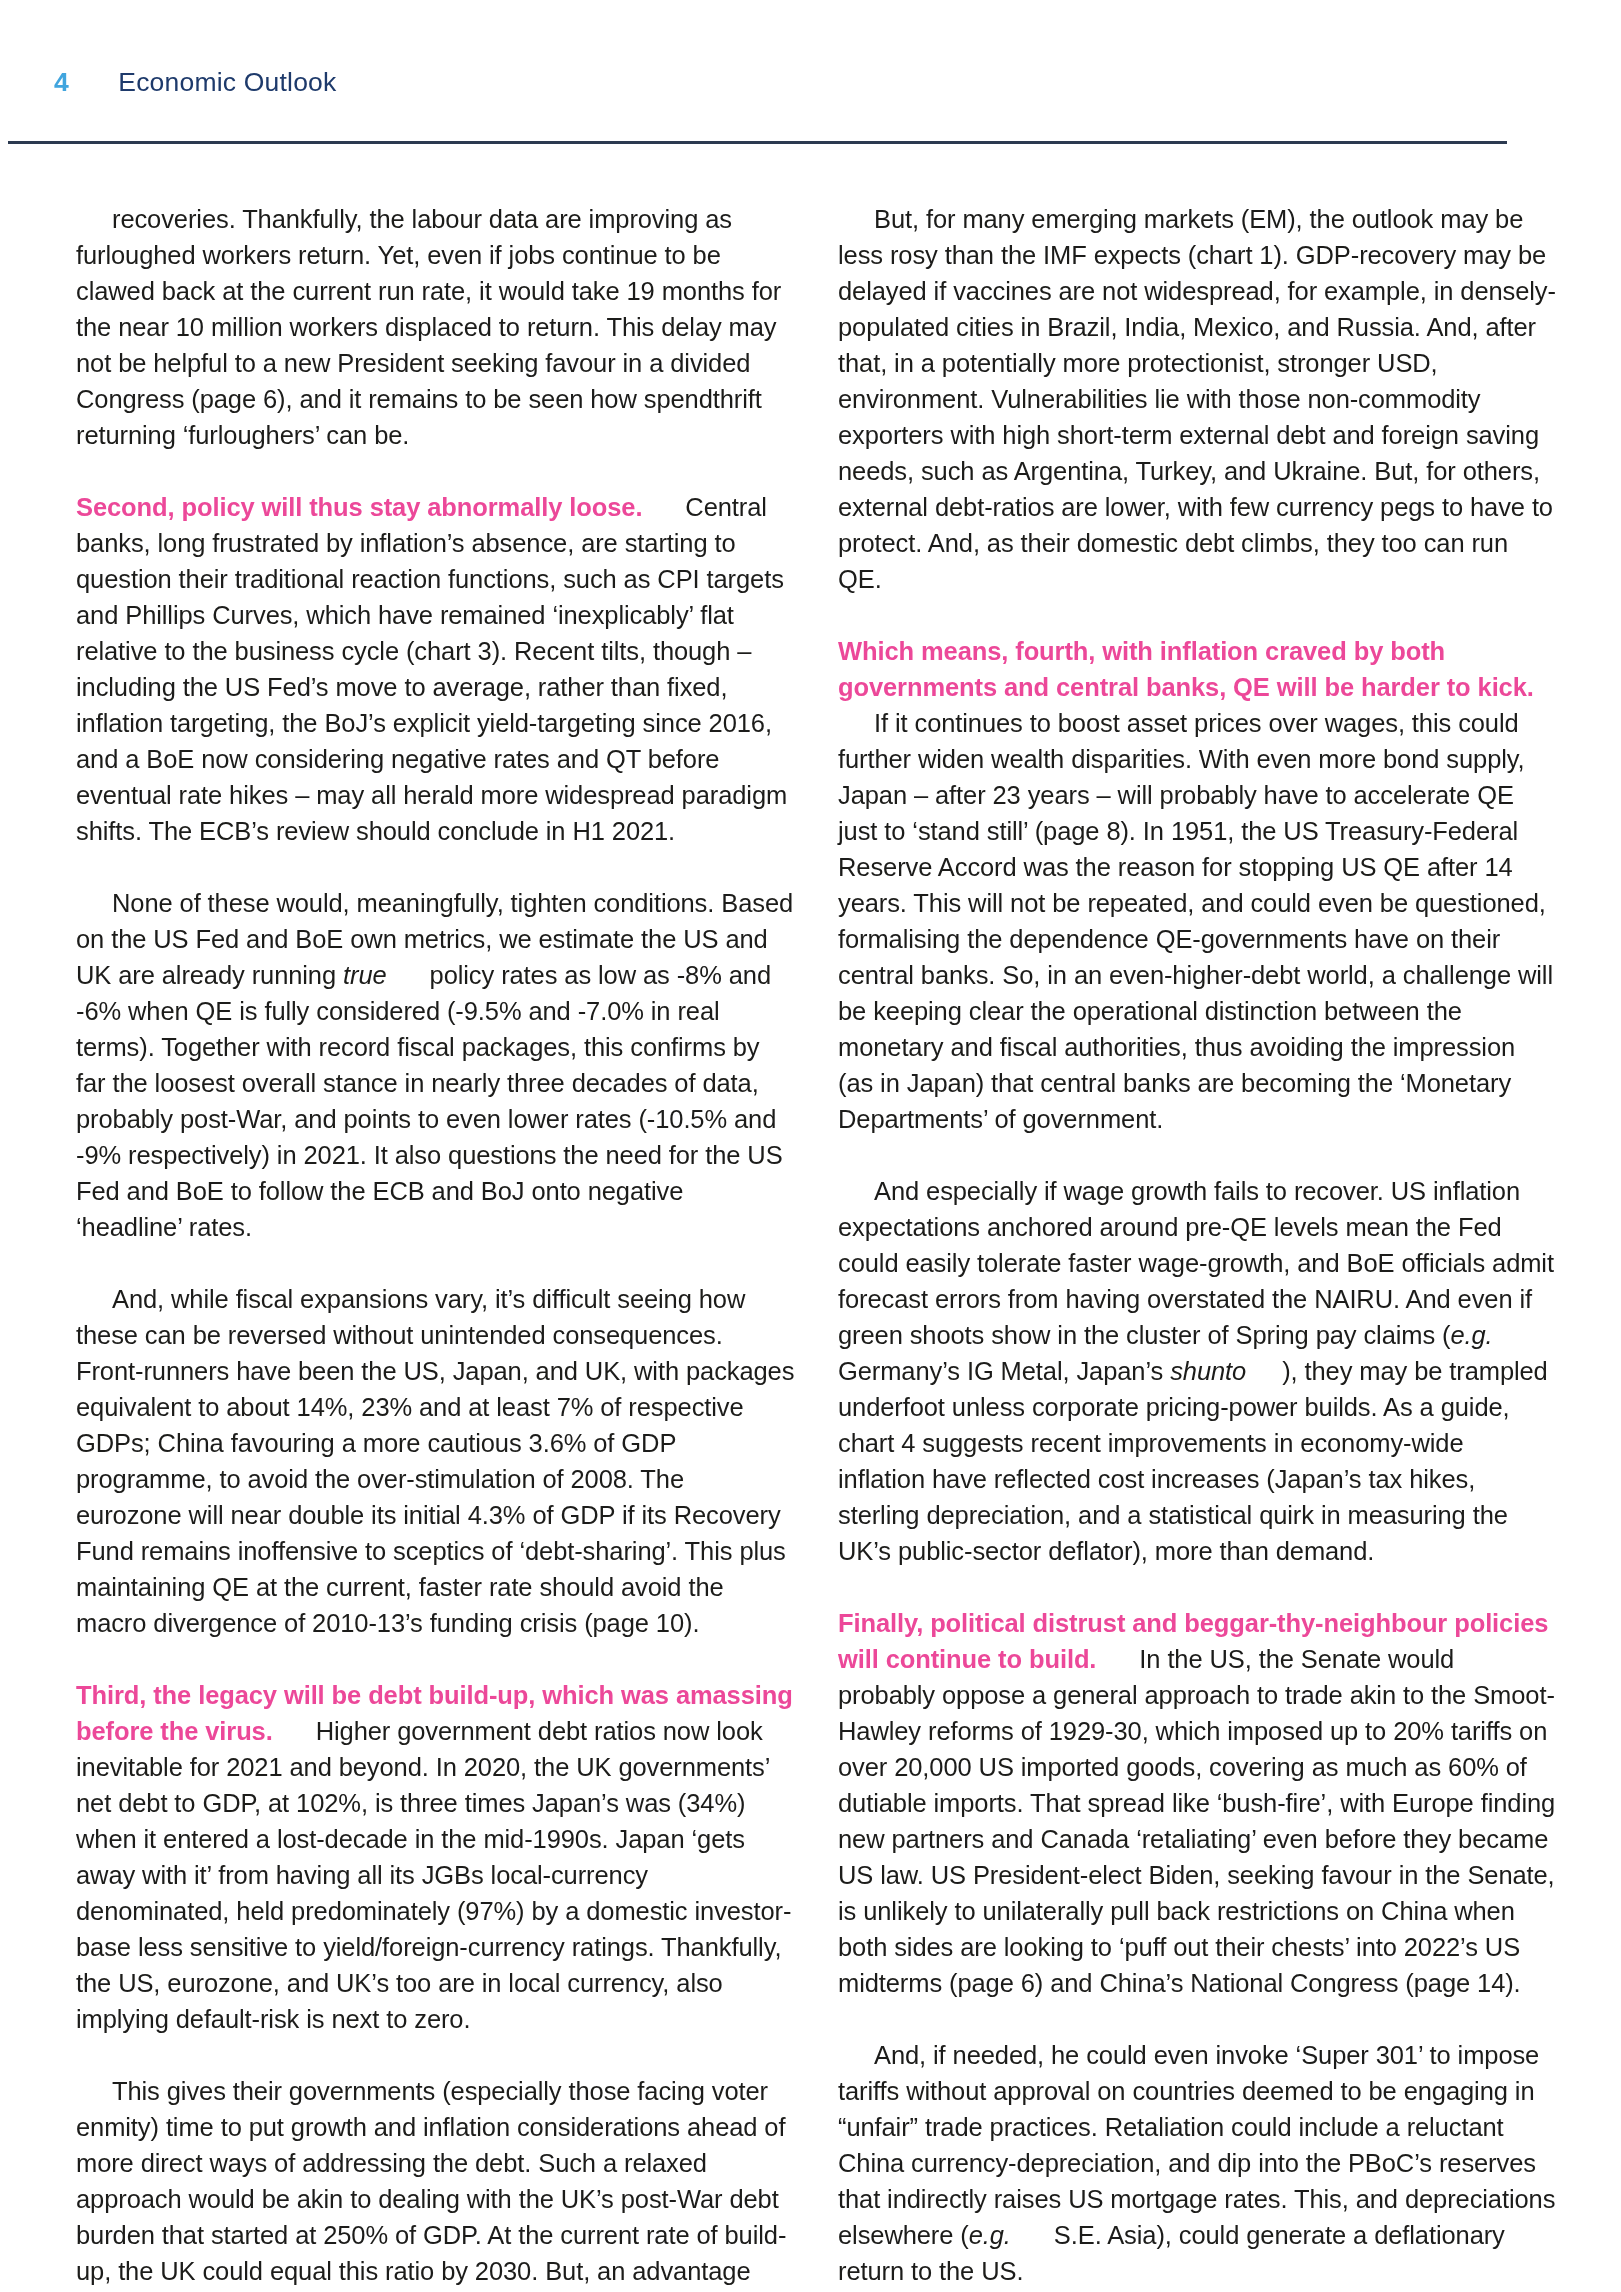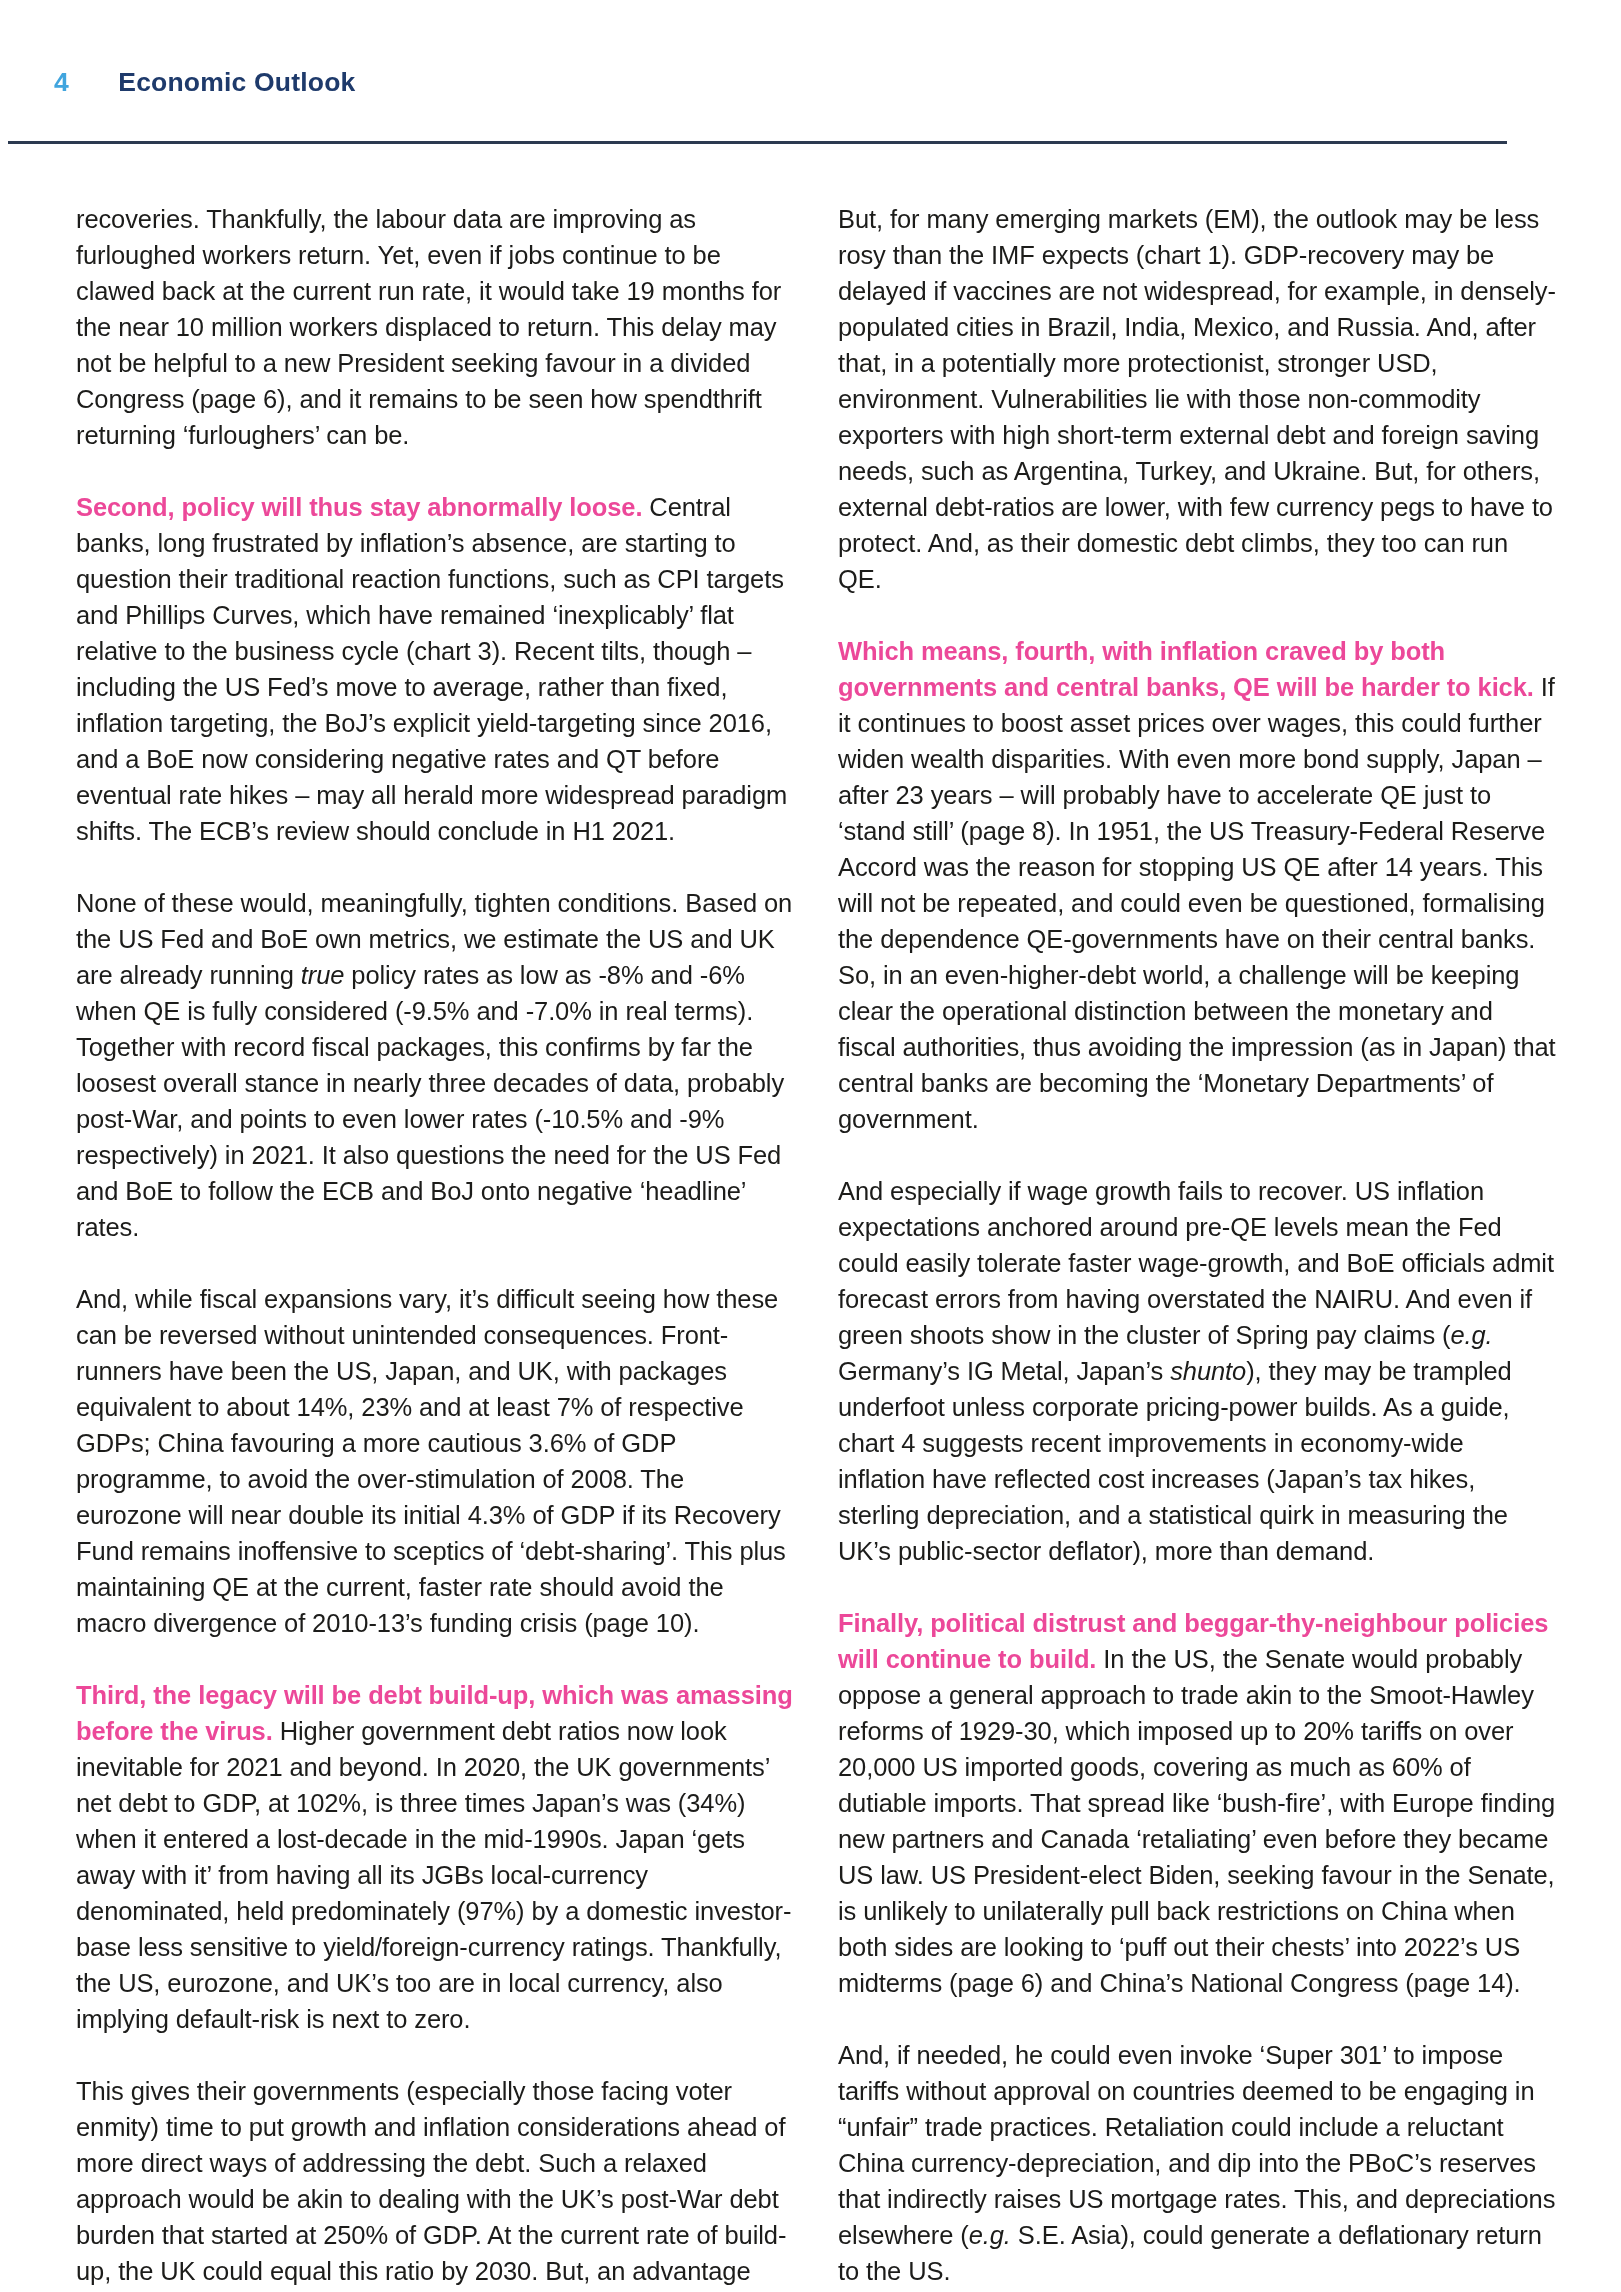--- a/index.html
+++ b/index.html
@@ -26,21 +26,21 @@
   }
   .page-number {
     font-size: 26.5px;
     font-weight: bold;
     color: var(--accent-blue, #41a5de);
     letter-spacing: 0.5px;
   }
   .doc-title {
     margin: 0 0 0 49px;
     font-size: 26.5px;
-    font-weight: bold;
+    font-weight: normal;
     color: var(--navy, #1e3a6b);
     letter-spacing: 0.2px;
   }
   .header-rule {
     position: absolute;
     top: 141px;
     left: 7.8px;
     width: 1499px;
     height: 2.9px;
     background: var(--rule, #2c3a50);
@@ -58,21 +58,21 @@
     flex: 0 0 719px;
     font-size: 25.5px;
     line-height: 36px;
     color: var(--text, #1c1c1a);
     text-align: left;
     letter-spacing: -0.1px;
   }
   .col p {
     margin: 0 0 36px 0;
   }
-  .run-normal { font-weight: normal; font-style: normal; }
+  .run-normal { font-weight: normal; font-style: normal; margin-left: 36px; }
   .run-bold   { font-weight: bold; font-style: normal; color: #ec4899; }
   .run-italic { font-style: italic; }
 </style>
 </head>
 <body>
 
 <div class="page" style="--accent-blue: #41a5de; --navy: #1e3a6b; --rule: #2c3a50; --text: #1c1c1a;">
   <header class="page-header">
     <span class="page-number">4</span>
     <h1 class="doc-title">Economic Outlook</h1>

